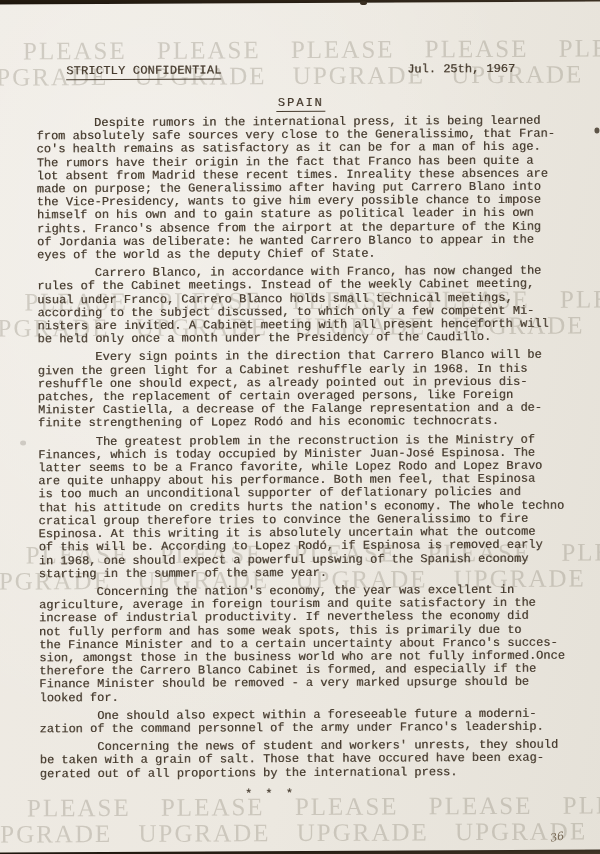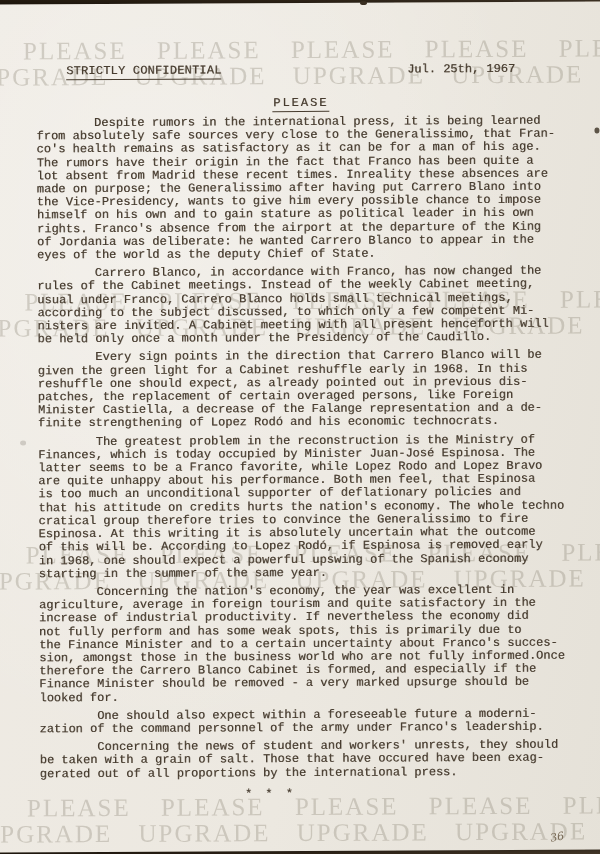--- a/index.html
+++ b/index.html
@@ -75,21 +75,21 @@
   <div class="wm upg" style="left:-14px; top:563px;">UPGRADE UPGRADE UPGRADE UPGRADE UPGRADE</div>
   <div class="wm" style="left:33px;  top:790px;">PLEASE PLEASE PLEASE PLEASE PLEASE</div>
   <div class="wm upg" style="left:-14px; top:816px;">UPGRADE UPGRADE UPGRADE UPGRADE UPGRADE</div>
 
   <div class="doc">
     <div class="hdr">
       <span class="classification">STRICTLY CONFIDENTIAL</span>
       <span class="date">Jul. 25th, 1967</span>
     </div>
     <div class="title-row">
-      <span>PLEASE</span>
+      <span>SPAIN</span>
     </div>
     <div class="body-text">
       <div class="para">        Despite rumors in the international press, it is being learned
 from absolutely safe sources very close to the Generalissimo, that Fran-
 co's health remains as satisfactory as it can be for a man of his age.
 The rumors have their origin in the fact that Franco has been quite a
 lot absent from Madrid these recent times. Inreality these absences are
 made on purpose; the Generalissimo after having put Carrero Blano into
 the Vice-Presidency, wants to give him every possible chance to impose
 himself on his own and to gain stature as political leader in his own

